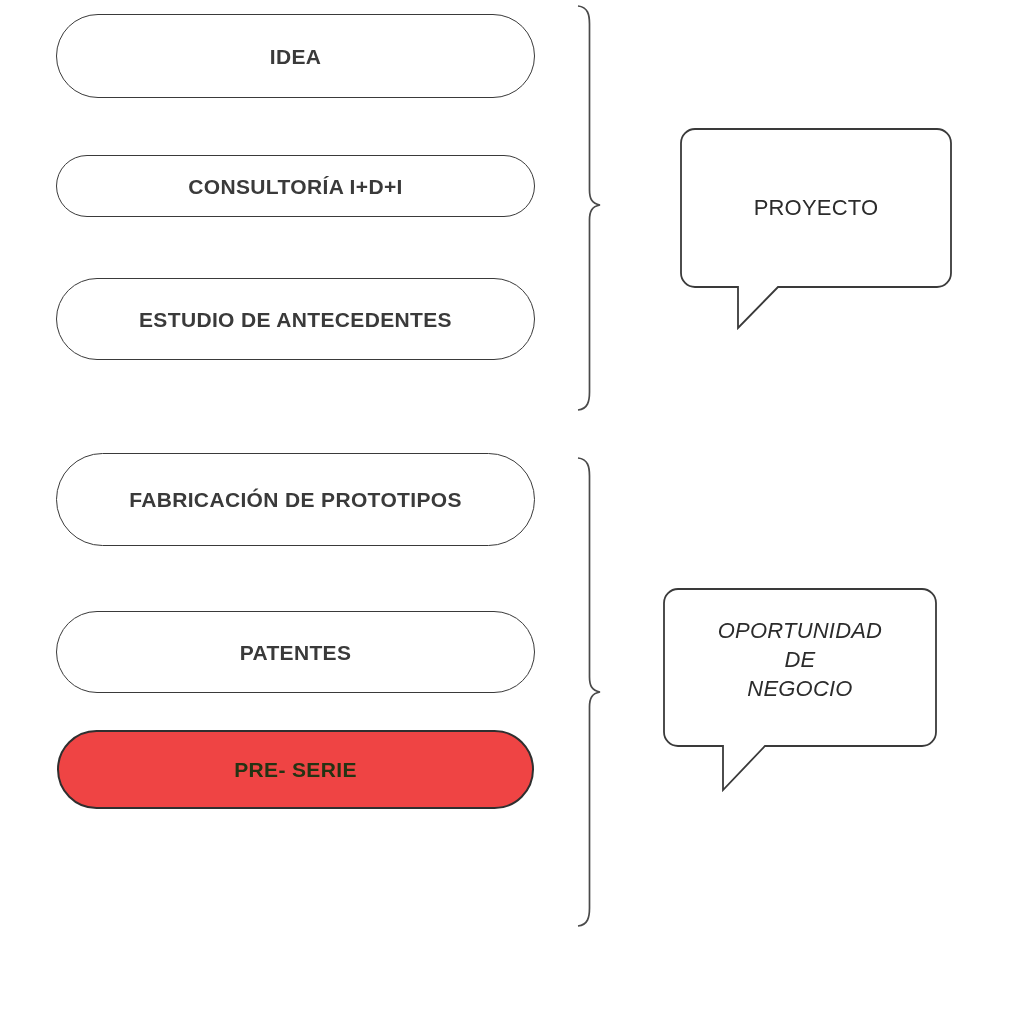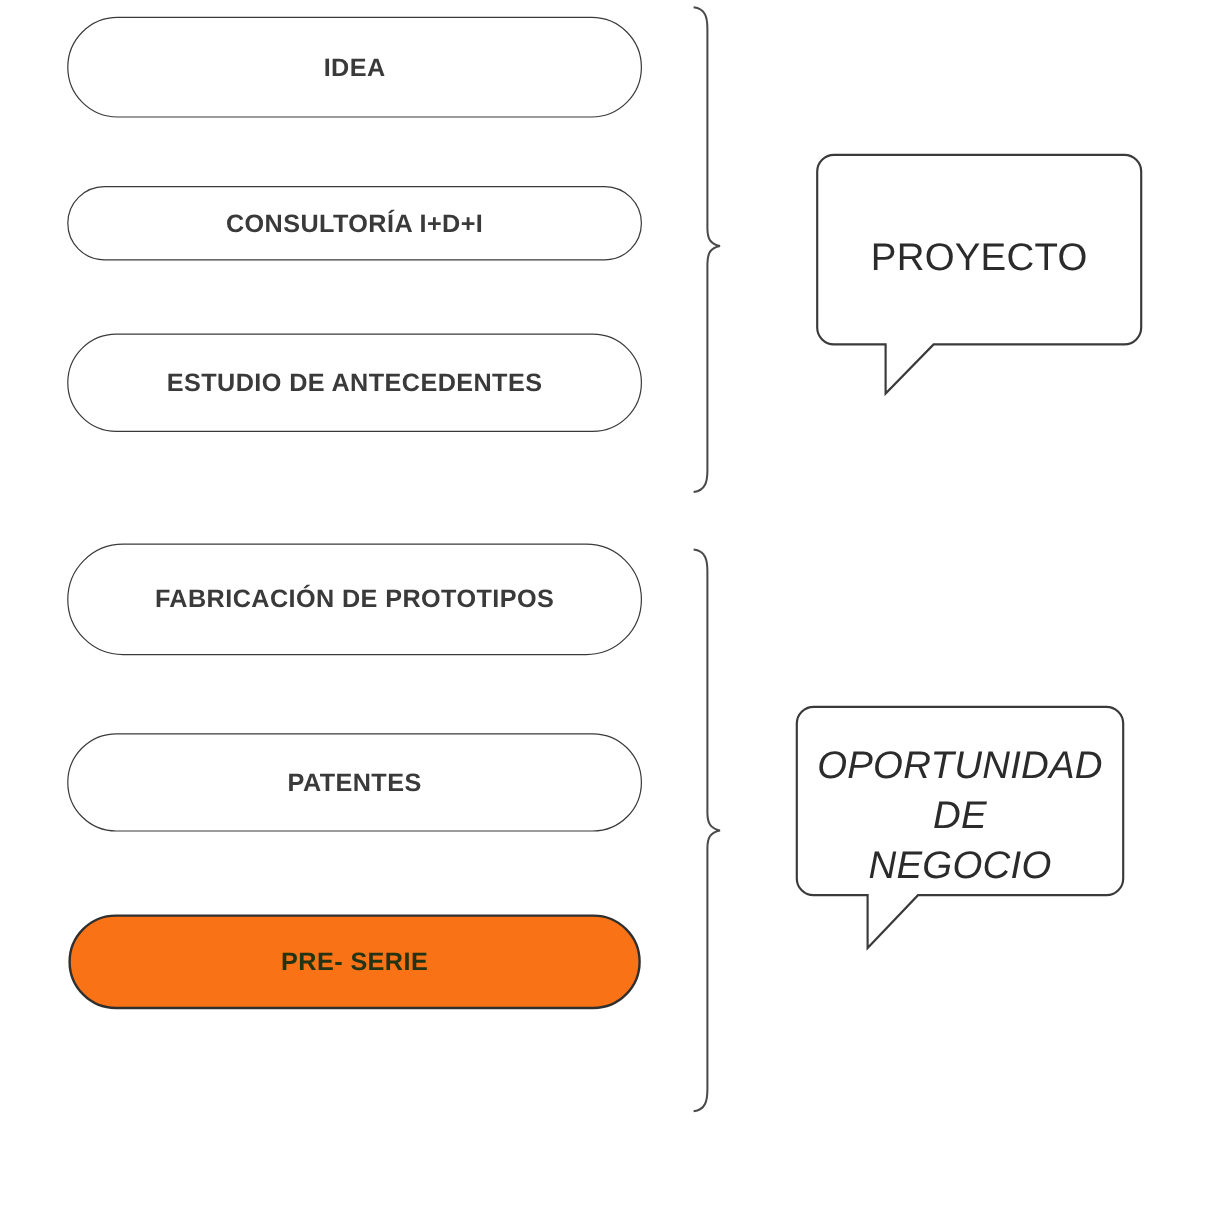--- a/index.html
+++ b/index.html
@@ -38,24 +38,23 @@
     font-family: "Liberation Sans", sans-serif;
     font-weight: bold;
     font-size: 21px;
     letter-spacing: 0.35px;
     color: #3a3a3a;
     text-align: center;
     white-space: nowrap;
     line-height: 1;
   }
   .pill.highlight {
-    background: #f97316;
+    background: #ef4444;
     border-color: #2f2f2f;
     border-width: 2px;
-    margin-top: 32px;
   }
   .pill.highlight .pill-label {
     color: #243313;
   }
 
   
   #brace-layer {
     position: absolute;
     left: 0; top: 0;
     width: 1014px;
@@ -75,21 +74,21 @@
     stroke-width: 1.8;
     stroke-linejoin: miter;
   }
   .bubble-text {
     position: absolute;
     left: 0;
     right: 0;
     text-align: center;
     font-family: "Liberation Sans", sans-serif;
     font-weight: normal;
-    font-size: 32px;
+    font-size: 22px;
     color: #2b2b2b;
     line-height: 1.32;
     letter-spacing: 0.2px;
     white-space: pre-line;
   }
 </style>
 </head>
 <body>
 
 <div id="canvas">

